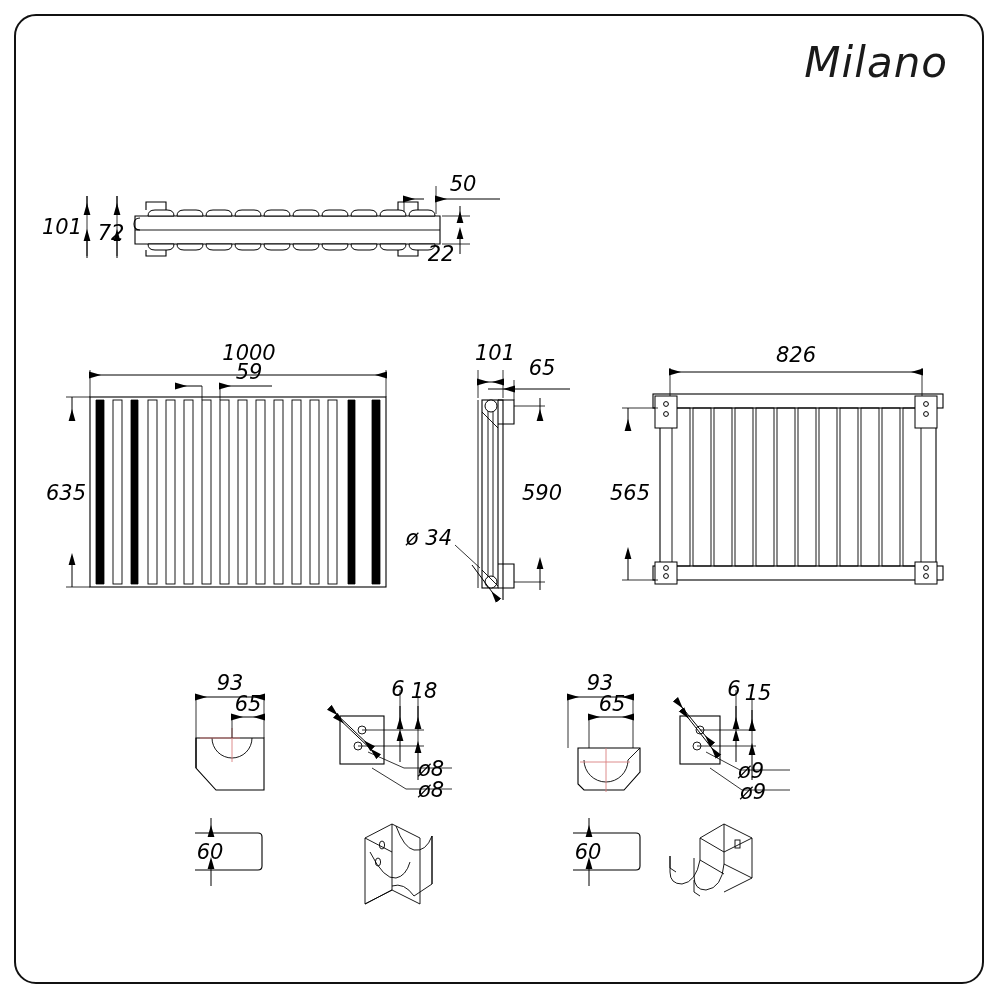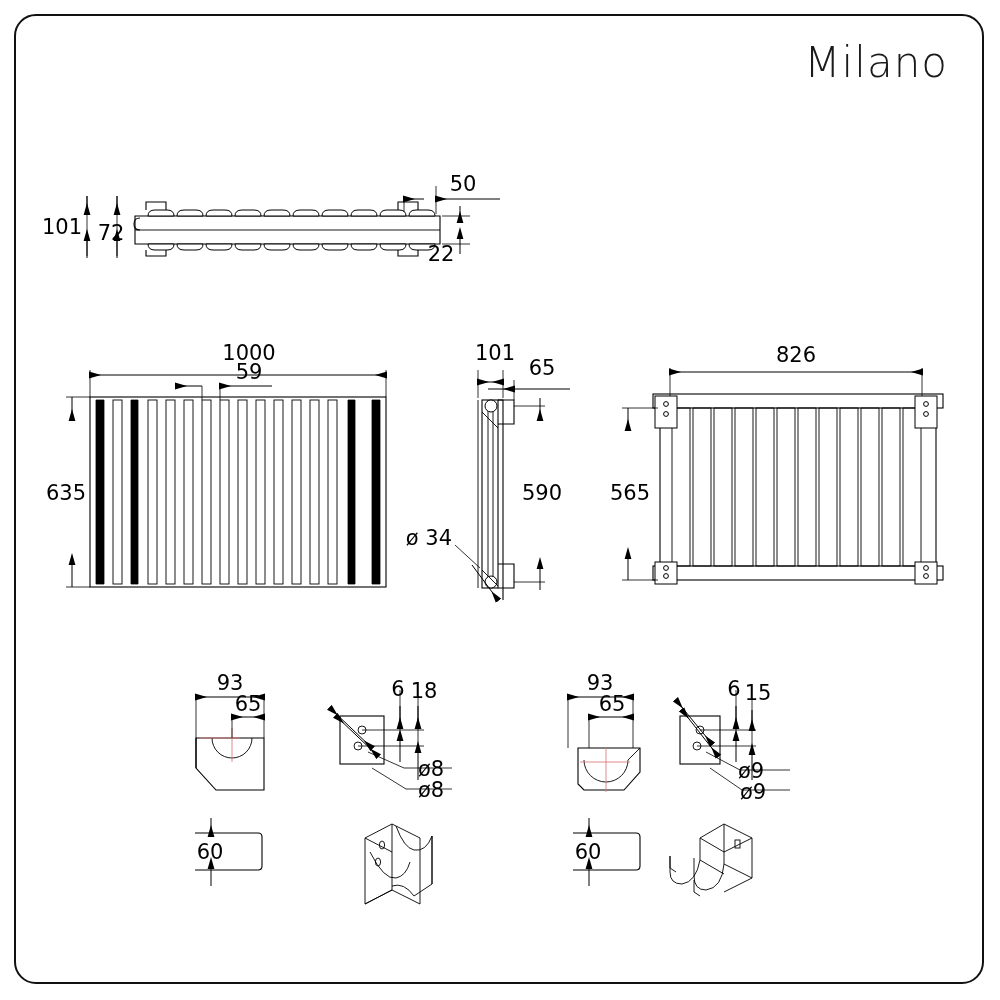--- a/index.html
+++ b/index.html
@@ -9,20 +9,21 @@
   }
   body {
     font-family: "Liberation Sans", sans-serif;
   }
   #sheet {
     position: relative;
     width: 1000px;
     height: 1000px;
     background: #ffffff;
     overflow: hidden;
+    font-style: italic;
   }
   #sheet-border {
     position: absolute;
     left: 14px;
     top: 14px;
     width: 970px;
     height: 970px;
     border: 2.5px solid #111111;
     border-radius: 22px;
     box-sizing: border-box;

